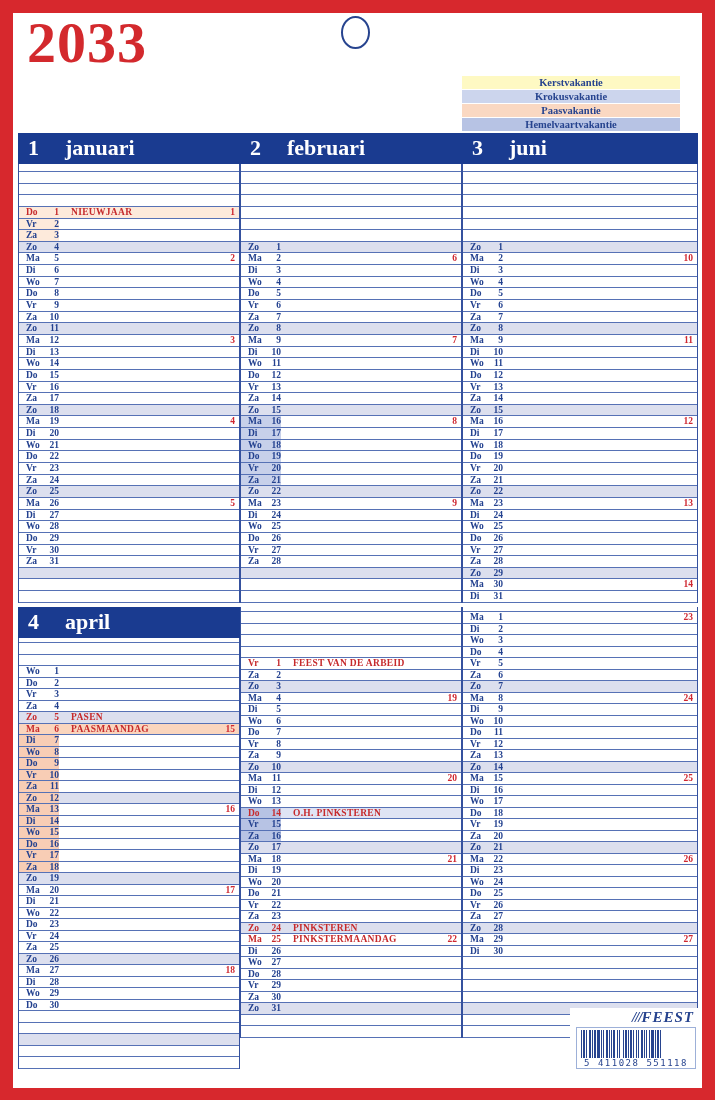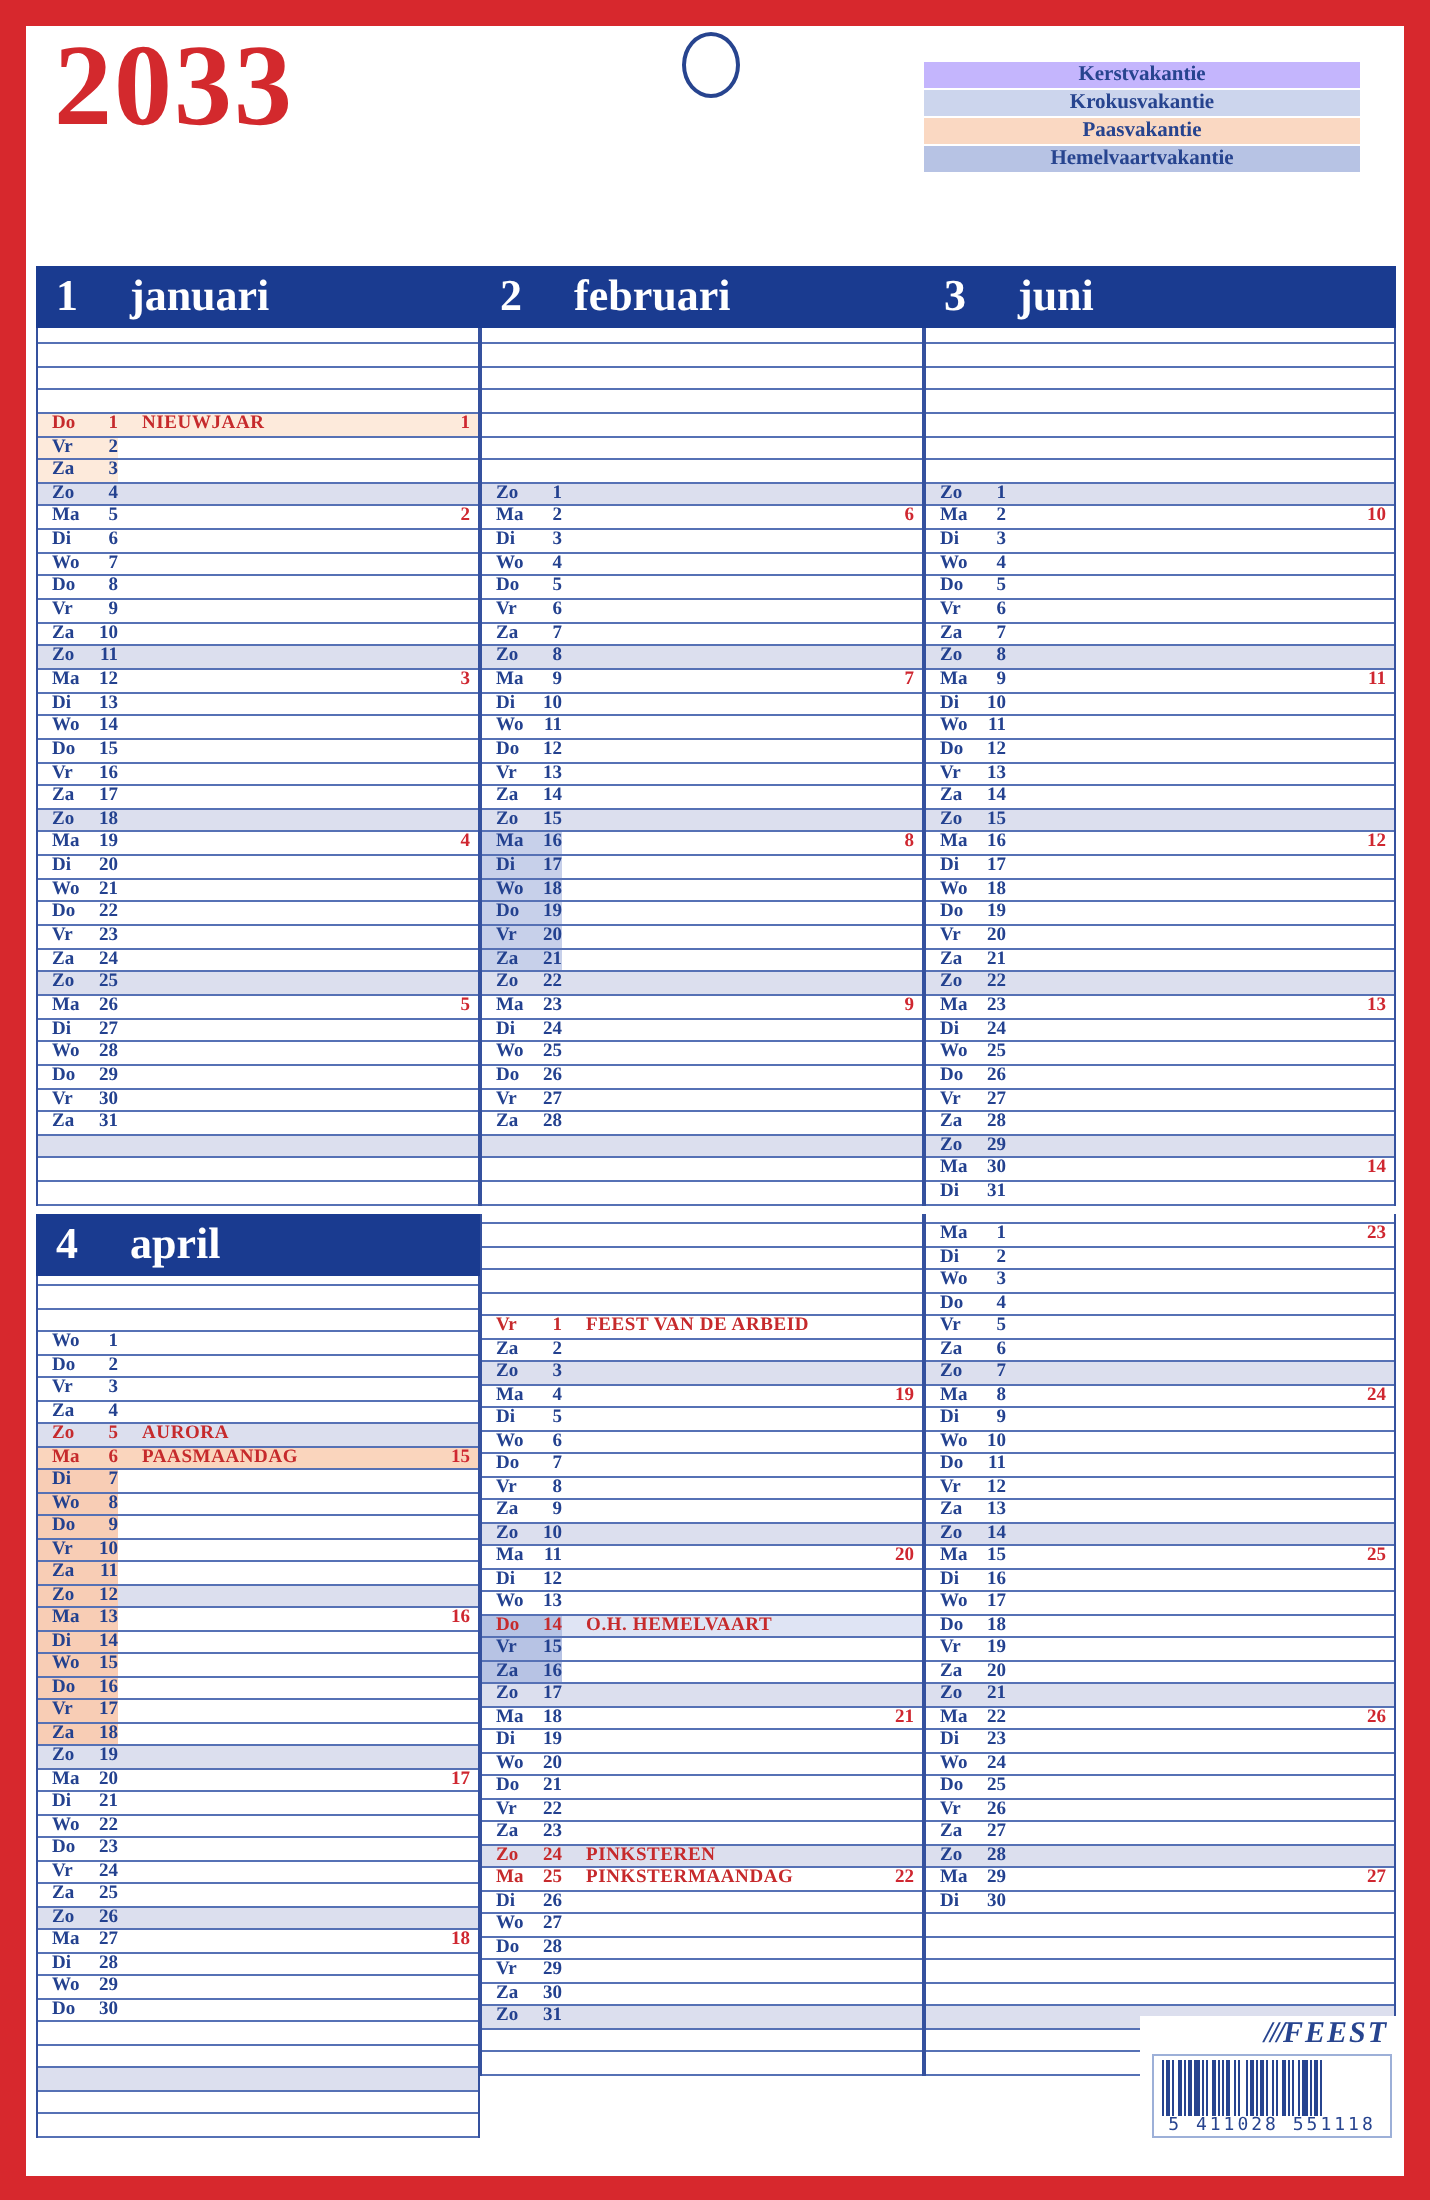--- a/index.html
+++ b/index.html
@@ -37,21 +37,21 @@
 </style>
 </head>
 <body>
 
 <div class="page">
   <div class="inner"></div>
   <div class="year">2033</div>
   <div class="hole"></div>
 
   <div class="legend" id="legend">
-      <div class="legend-item" style="background: #c4b5fd;">Kerstvakantie</div>
+      <div class="legend-item" style="background: #fef9c3; margin-top: 45px;">Kerstvakantie</div>
       <div class="legend-item" style="background: rgb(204, 213, 237);">Krokusvakantie</div>
       <div class="legend-item" style="background: rgb(250, 216, 194);">Paasvakantie</div>
       <div class="legend-item" style="background: rgb(183, 195, 228);">Hemelvaartvakantie</div>
     </div>
 
   <div class="half half-top" id="half-top">
       <div class="month" style="width: 222px;">
         <div class="m-header"><span class="mnum">1</span><span class="mname">januari</span></div>
         <div class="mrows">
           <div class="row" style="height: 8px;"></div>
@@ -493,21 +493,21 @@
             <span class="abbr">Vr</span>
             <span class="dnum">3</span>
           </div>
           <div class="row" style="height: 11.5px; line-height: 10.5px;">
             <span class="abbr">Za</span>
             <span class="dnum">4</span>
           </div>
           <div class="row sunday red" style="height: 11.5px; line-height: 10.5px;">
             <span class="abbr">Zo</span>
             <span class="dnum">5</span>
-            <span class="hol">AURORA</span>
+            <span class="hol">PASEN</span>
           </div>
           <div class="row red" style="height: 11.5px; line-height: 10.5px; background: rgb(250, 213, 189);">
             <span class="abbr">Ma</span>
             <span class="dnum">6</span>
             <span class="hol">PAASMAANDAG</span>
             <span class="wk">15</span>
           </div>
           <div class="row" style="height: 11.5px; line-height: 10.5px;">
             <div class="day-cell" style="background: rgb(248, 205, 181);"></div>
             <span class="abbr">Di</span>
@@ -685,21 +685,21 @@
             <span class="dnum">12</span>
           </div>
           <div class="row" style="height: 11.5px; line-height: 10.5px;">
             <span class="abbr">Wo</span>
             <span class="dnum">13</span>
           </div>
           <div class="row red" style="height: 11.5px; line-height: 10.5px; background: rgb(223, 228, 244);">
             <div class="day-cell" style="background: rgb(183, 195, 228);"></div>
             <span class="abbr">Do</span>
             <span class="dnum">14</span>
-            <span class="hol">O.H. HEMELVAART</span>
+            <span class="hol">O.H. PINKSTEREN</span>
           </div>
           <div class="row" style="height: 11.5px; line-height: 10.5px;">
             <div class="day-cell" style="background: rgb(183, 195, 228);"></div>
             <span class="abbr">Vr</span>
             <span class="dnum">15</span>
           </div>
           <div class="row" style="height: 11.5px; line-height: 10.5px;">
             <div class="day-cell" style="background: rgb(183, 195, 228);"></div>
             <span class="abbr">Za</span>
             <span class="dnum">16</span>

